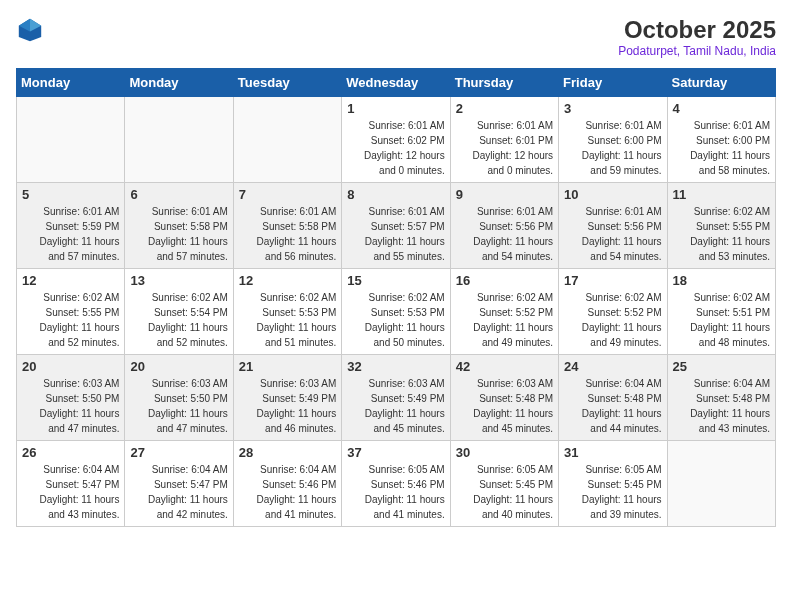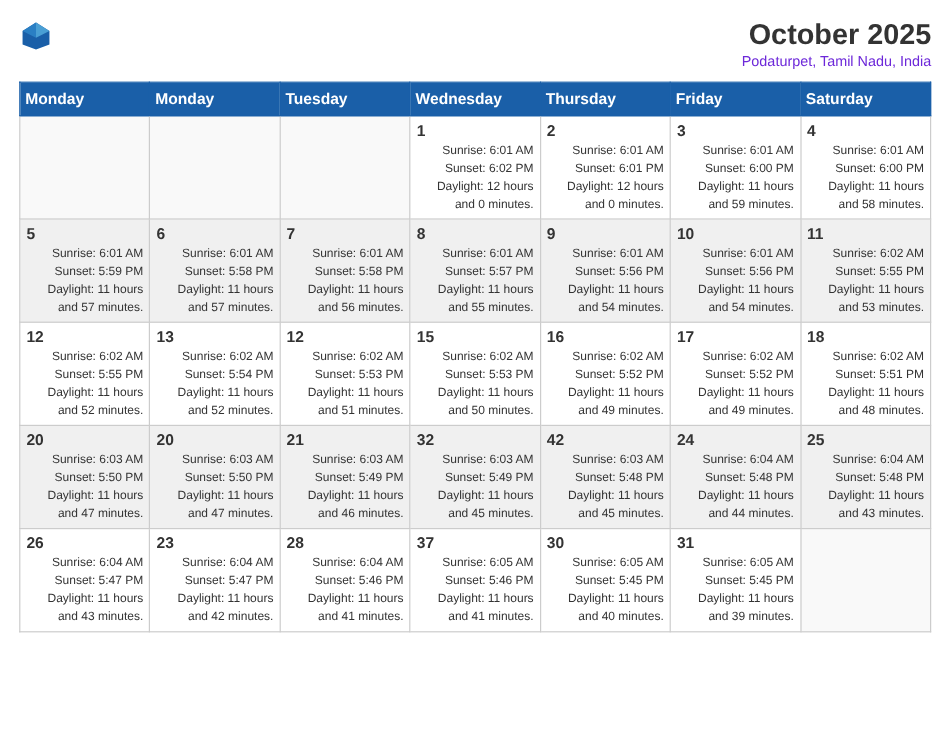--- a/index.html
+++ b/index.html
@@ -220,21 +220,21 @@
           <span class="day-number">25</span>
           <div class="day-info">Sunrise: 6:04 AM<br>Sunset: 5:48 PM<br>Daylight: 11 hours and 43 minutes.</div>
         </td>
       </tr>
       <tr>
         <td>
           <span class="day-number">26</span>
           <div class="day-info">Sunrise: 6:04 AM<br>Sunset: 5:47 PM<br>Daylight: 11 hours and 43 minutes.</div>
         </td>
         <td>
-          <span class="day-number">23</span>
+          <span class="day-number">27</span>
           <div class="day-info">Sunrise: 6:04 AM<br>Sunset: 5:47 PM<br>Daylight: 11 hours and 42 minutes.</div>
         </td>
         <td>
           <span class="day-number">28</span>
           <div class="day-info">Sunrise: 6:04 AM<br>Sunset: 5:46 PM<br>Daylight: 11 hours and 41 minutes.</div>
         </td>
         <td>
           <span class="day-number">37</span>
           <div class="day-info">Sunrise: 6:05 AM<br>Sunset: 5:46 PM<br>Daylight: 11 hours and 41 minutes.</div>
         </td>

